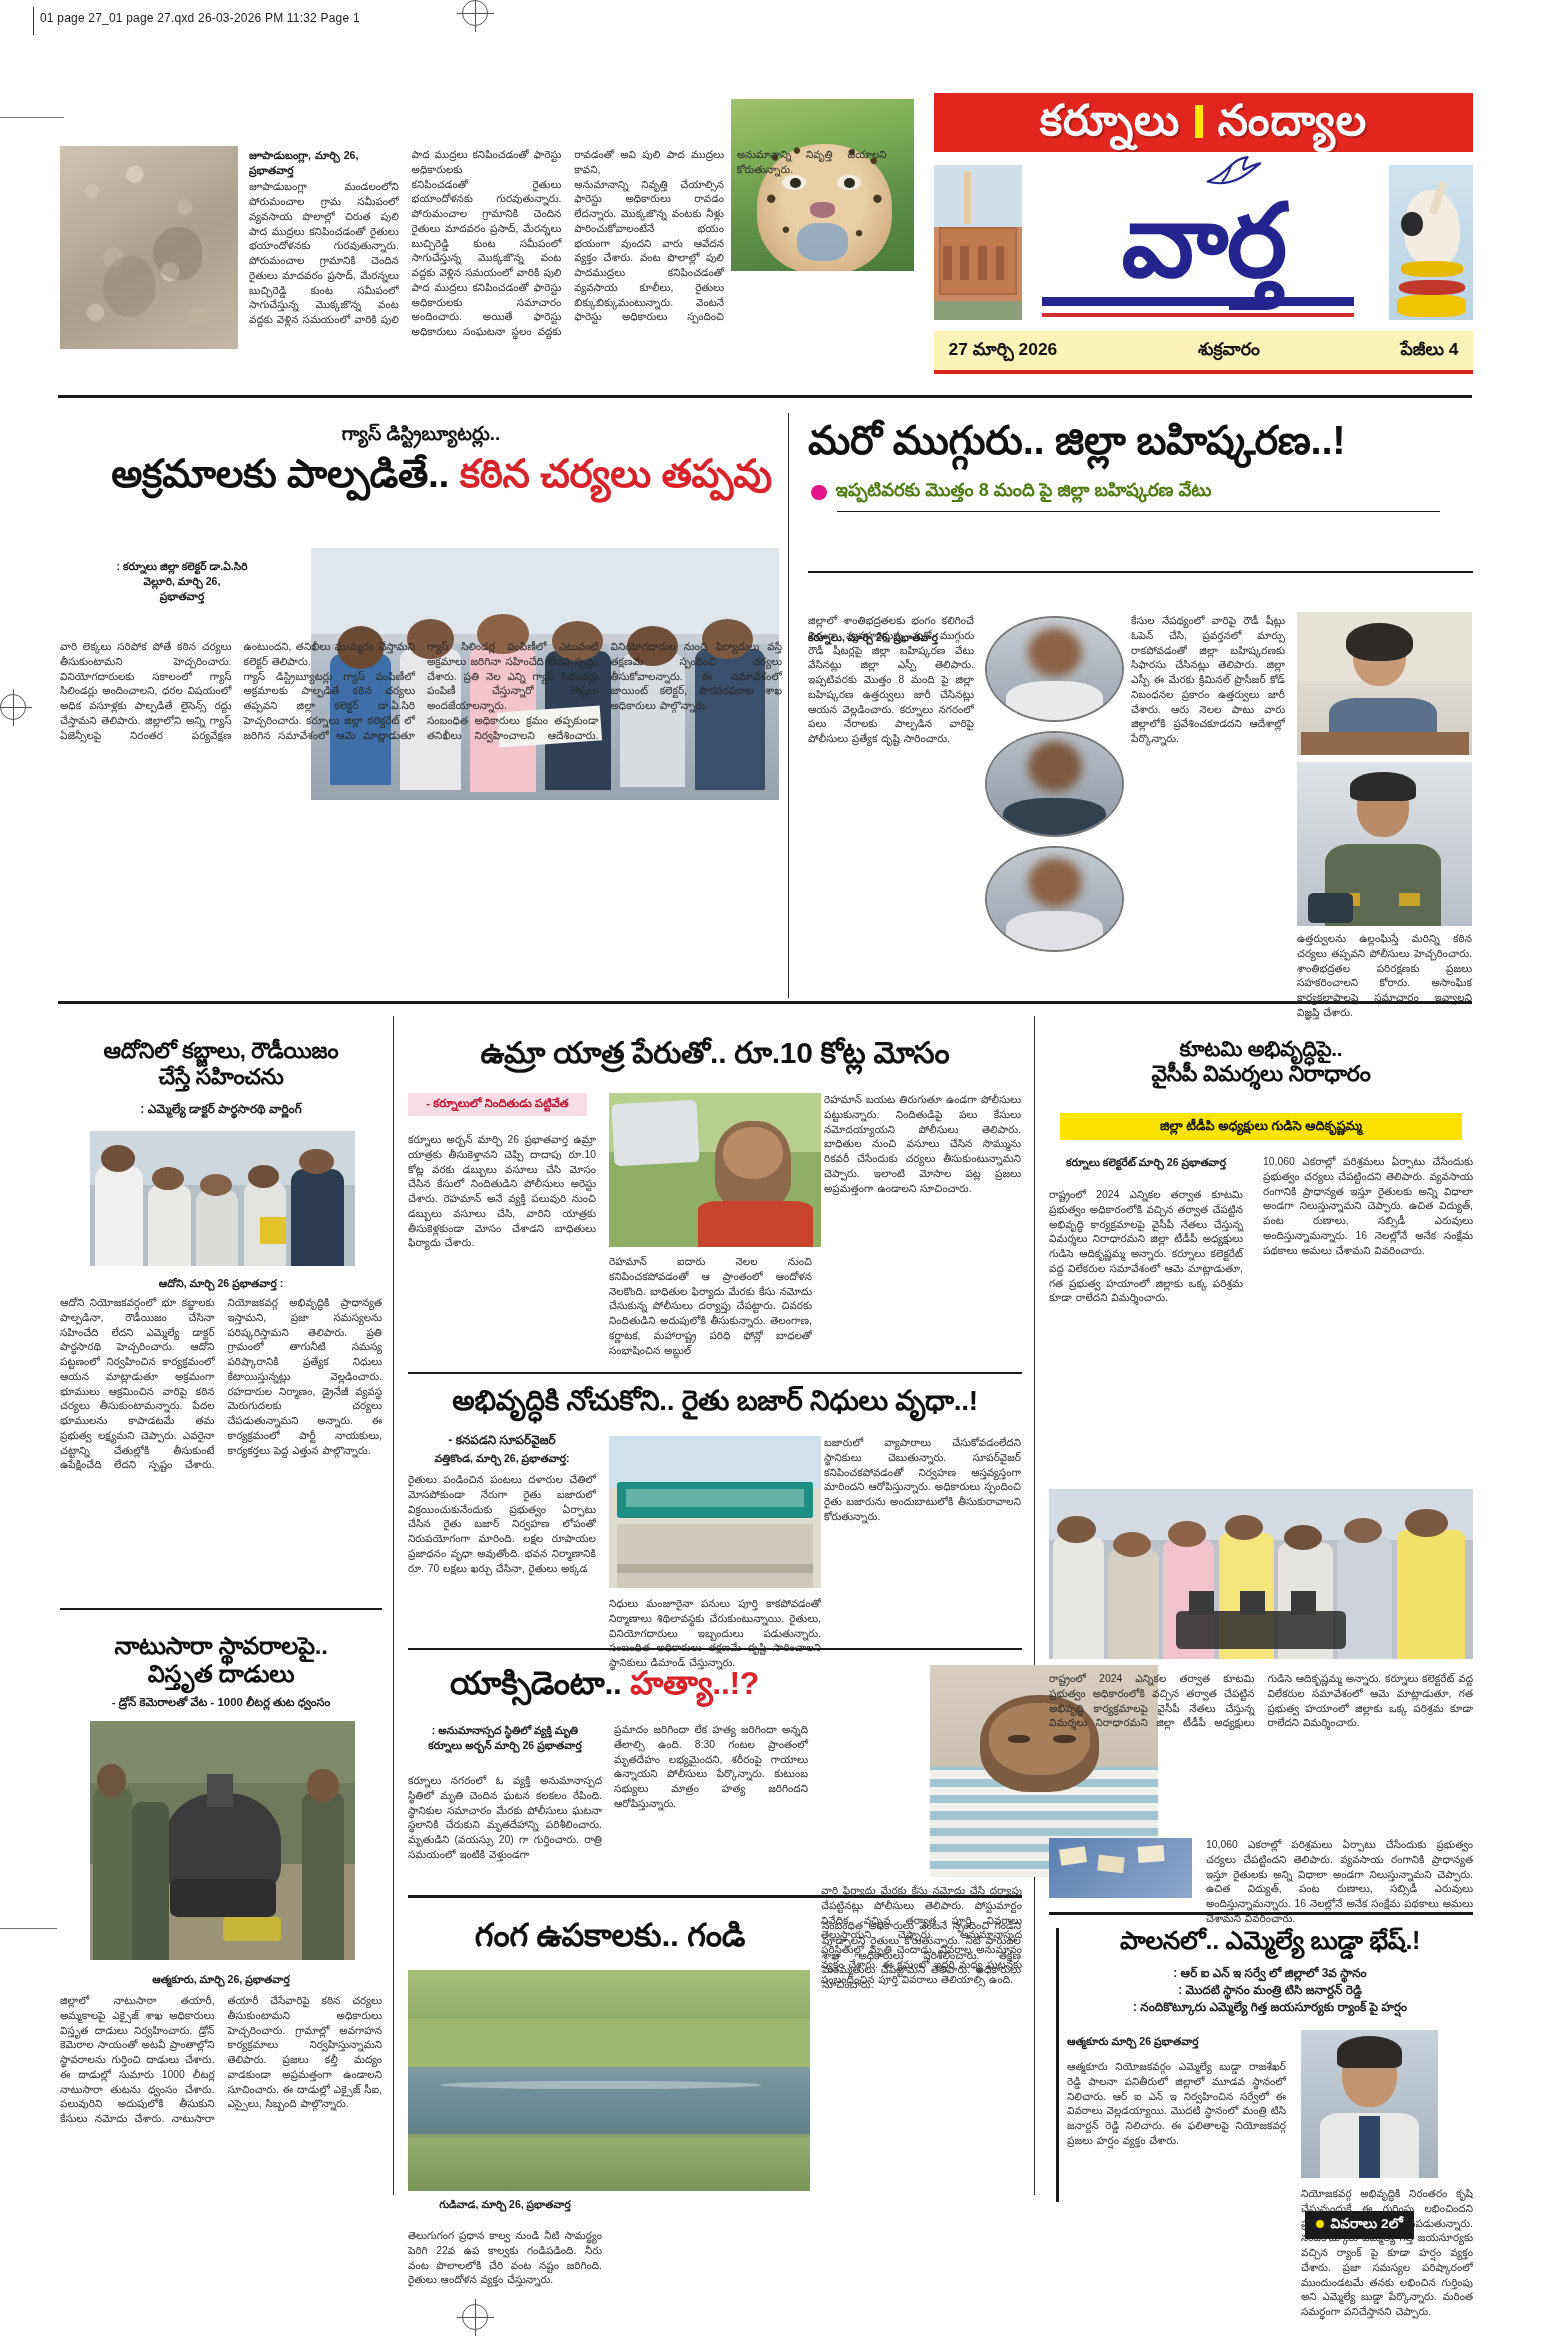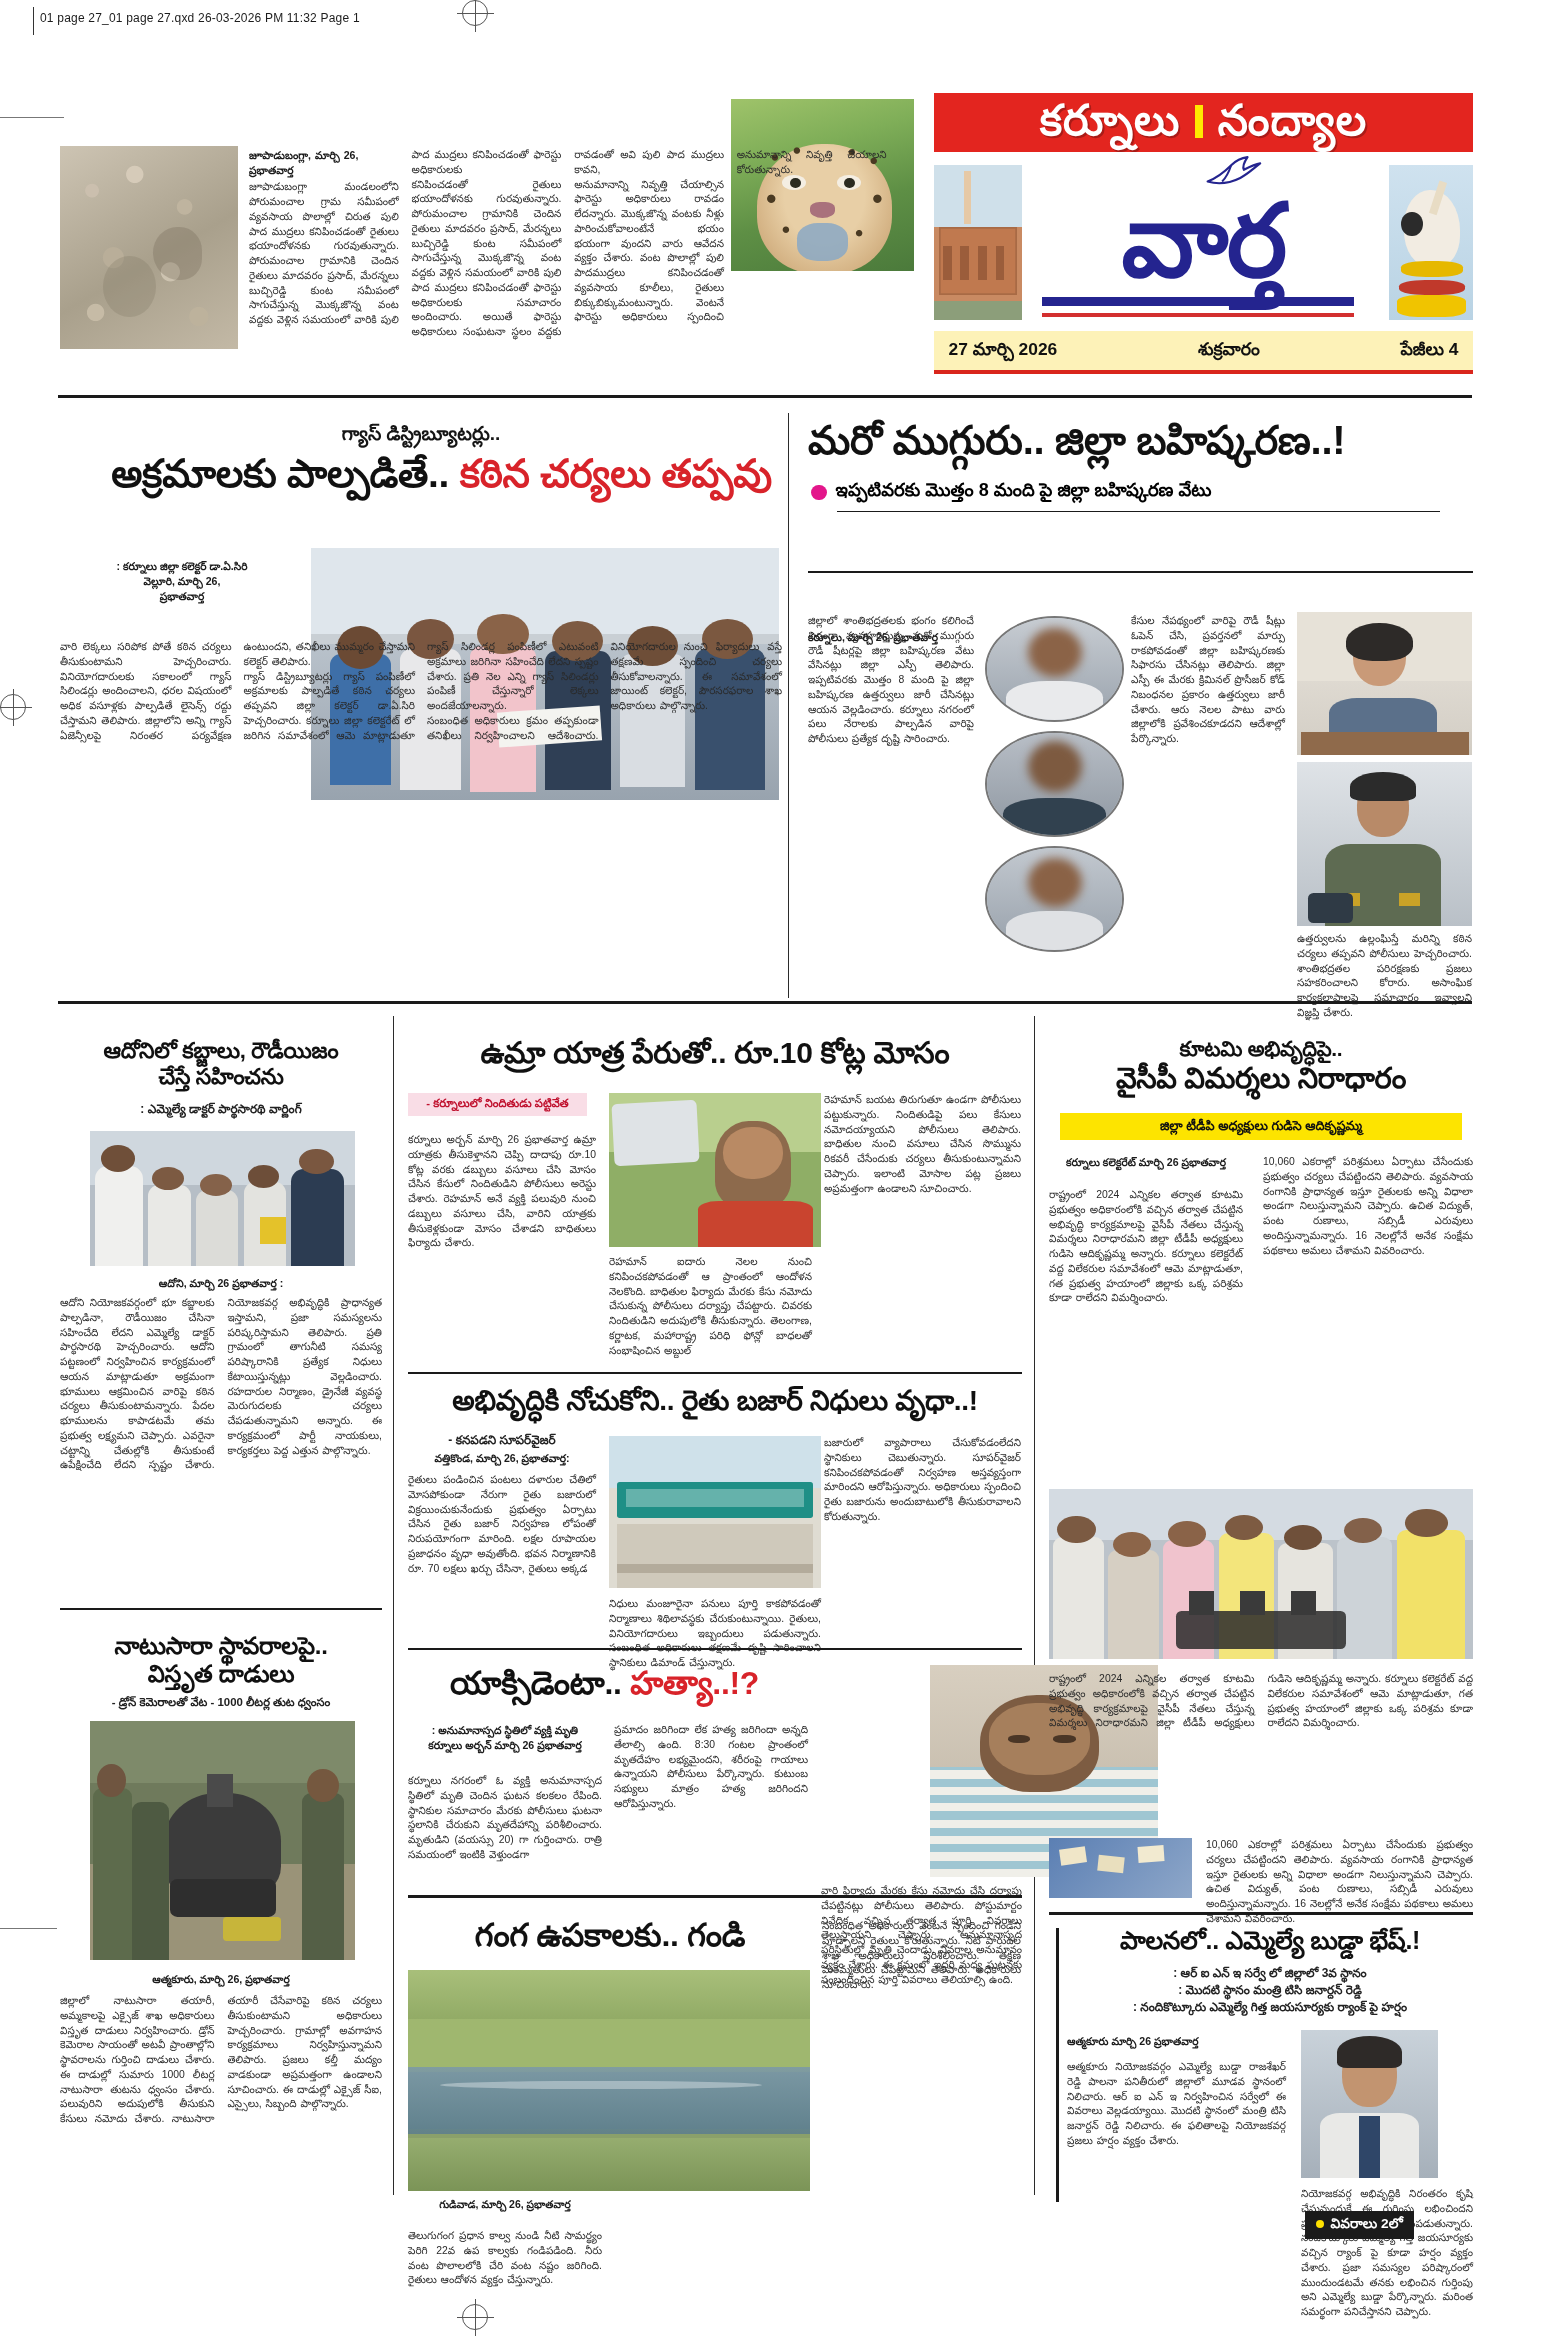--- a/index.html
+++ b/index.html
@@ -31,21 +31,21 @@
 
   .cols2{column-count:2;column-gap:12.8px;}
   .cols3{column-count:3;column-gap:12.8px;}
   .cols4{column-count:4;column-gap:12px;}
 
   .ph{position:absolute;overflow:hidden;background:#cfd6dc;}
   .ph .g{position:absolute;inset:0;}
 
   .bullet-row{display:flex;align-items:center;gap:9.1px;}
   .dot{width:15.5px;height:15.5px;border-radius:50%;background:#e3168b;flex:0 0 auto;}
-  .bullet-tx{font-size:18px;font-weight:bold;color:#000000;}
+  .bullet-tx{font-size:18px;font-weight:bold;color:#4d7c0f;}
 
   .yellowbar{background:#fde400;text-align:center;font-size:12.8px;font-weight:bold;color:#111;padding:4.6px 0;}
   .pinkbar{background:#f9dde6;color:#c0122f;font-weight:bold;font-size:11.4px;text-align:center;padding:3.7px 0;}
   .blackbadge{display:inline-block;background:#1b1b1b;color:#fff;font-size:13.7px;font-weight:bold;padding:4.6px 11px;}
   .blackbadge .bd{display:inline-block;width:8.2px;height:8.2px;border-radius:50%;background:#ffe100;margin-right:6.4px;vertical-align:middle;}
 
   
   .mast{position:absolute;left:934px;top:93px;width:539px;}
   .mast-red{background:#e3251f;color:#fff;font-size:43px;font-weight:bold;text-align:center;
             padding:6.4px 0 10px;letter-spacing:0.9px;line-height:1;
@@ -370,21 +370,21 @@
     <div style="position:absolute;left:0;top:0;width:100%;height:22%;background:linear-gradient(180deg,#a8bf7a,#92ab66);"></div>
     <div style="position:absolute;left:0;bottom:0;width:100%;height:24%;background:linear-gradient(180deg,#96ad6f,#7b9457);"></div>
   </div>
   <div class="caption dateline" style="position:absolute;left:408px;top:2197px;width:194px;font-size:10.5px;">గుడివాడ, మార్చి 26, ప్రభాతవార్త</div>
   <div class="body" style="position:absolute;left:408px;top:2229px;width:194px;height:75px;">తెలుగుగంగ ప్రధాన కాల్వ నుండి నీటి సామర్థ్యం పెరిగి 22వ ఉప కాల్వకు గండిపడింది. నీరు వంట పొలాలలోకి చేరి వంట నష్టం జరిగింది. రైతులు ఆందోళన వ్యక్తం చేస్తున్నారు.</div>
 
   <div class="body" style="position:absolute;left:822px;top:1919px;width:199px;height:384px;">సంబంధిత అధికారులు వెంటనే స్పందించి గండిని పూడ్చాలని రైతులు కోరుతున్నారు. నీటి పారుదల శాఖ అధికారులు పరిశీలించారు. తక్షణ మరమ్మతులు చేపట్టామని తెలిపారు. అధికారులు సూచించారు.</div>
 
   <div class="hl" style="position:absolute;left:1049px;top:1036px;width:424px;font-size:24px;text-align:center;line-height:1.2;">
     <div style="font-size:21px;">కూటమి అభివృద్ధిపై..</div>
-    <div style="font-size:29px;">వైసీపీ విమర్శలు నిరాధారం</div>
+    <div style="font-size:22px;">వైసీపీ విమర్శలు నిరాధారం</div>
   </div>
   <div class="yellowbar" style="position:absolute;left:1060px;top:1113px;width:402px;">జిల్లా టీడీపి అధ్యక్షులు గుడిసె ఆదికృష్ణమ్మ</div>
 
   <div class="dateline" style="position:absolute;left:1049px;top:1155px;width:194px;">కర్నూలు కలెక్టరేట్ మార్చి 26 ప్రభాతవార్త</div>
   <div class="body" style="position:absolute;left:1049px;top:1188px;width:194px;height:285px;">రాష్ట్రంలో 2024 ఎన్నికల తర్వాత కూటమి ప్రభుత్వం అధికారంలోకి వచ్చిన తర్వాత చేపట్టిన అభివృద్ధి కార్యక్రమాలపై వైసీపీ నేతలు చేస్తున్న విమర్శలు నిరాధారమని జిల్లా టీడీపీ అధ్యక్షులు గుడిసె ఆదికృష్ణమ్మ అన్నారు. కర్నూలు కలెక్టరేట్ వద్ద విలేకరుల సమావేశంలో ఆమె మాట్లాడుతూ, గత ప్రభుత్వ హయాంలో జిల్లాకు ఒక్క పరిశ్రమ కూడా రాలేదని విమర్శించారు.</div>
   <div class="body" style="position:absolute;left:1263px;top:1155px;width:210px;height:320px;">10,060 ఎకరాల్లో పరిశ్రమలు ఏర్పాటు చేసేందుకు ప్రభుత్వం చర్యలు చేపట్టిందని తెలిపారు. వ్యవసాయ రంగానికి ప్రాధాన్యత ఇస్తూ రైతులకు అన్ని విధాలా అండగా నిలుస్తున్నామని చెప్పారు. ఉచిత విద్యుత్, పంట రుణాలు, సబ్సిడీ ఎరువులు అందిస్తున్నామన్నారు. 16 నెలల్లోనే అనేక సంక్షేమ పథకాలు అమలు చేశామని వివరించారు.</div>
 
   <div class="ph" style="left:1049px;top:1489px;width:424px;height:170px;">
     <div class="g" style="background:linear-gradient(180deg,#d4dbe2 0 30%,#bcc3ca 30% 100%);"></div>
     <div style="position:absolute;left:1%;bottom:0;width:12%;height:72%;background:#e8e7e2;border-radius:9.1px 9.1px 0 0;"></div>

